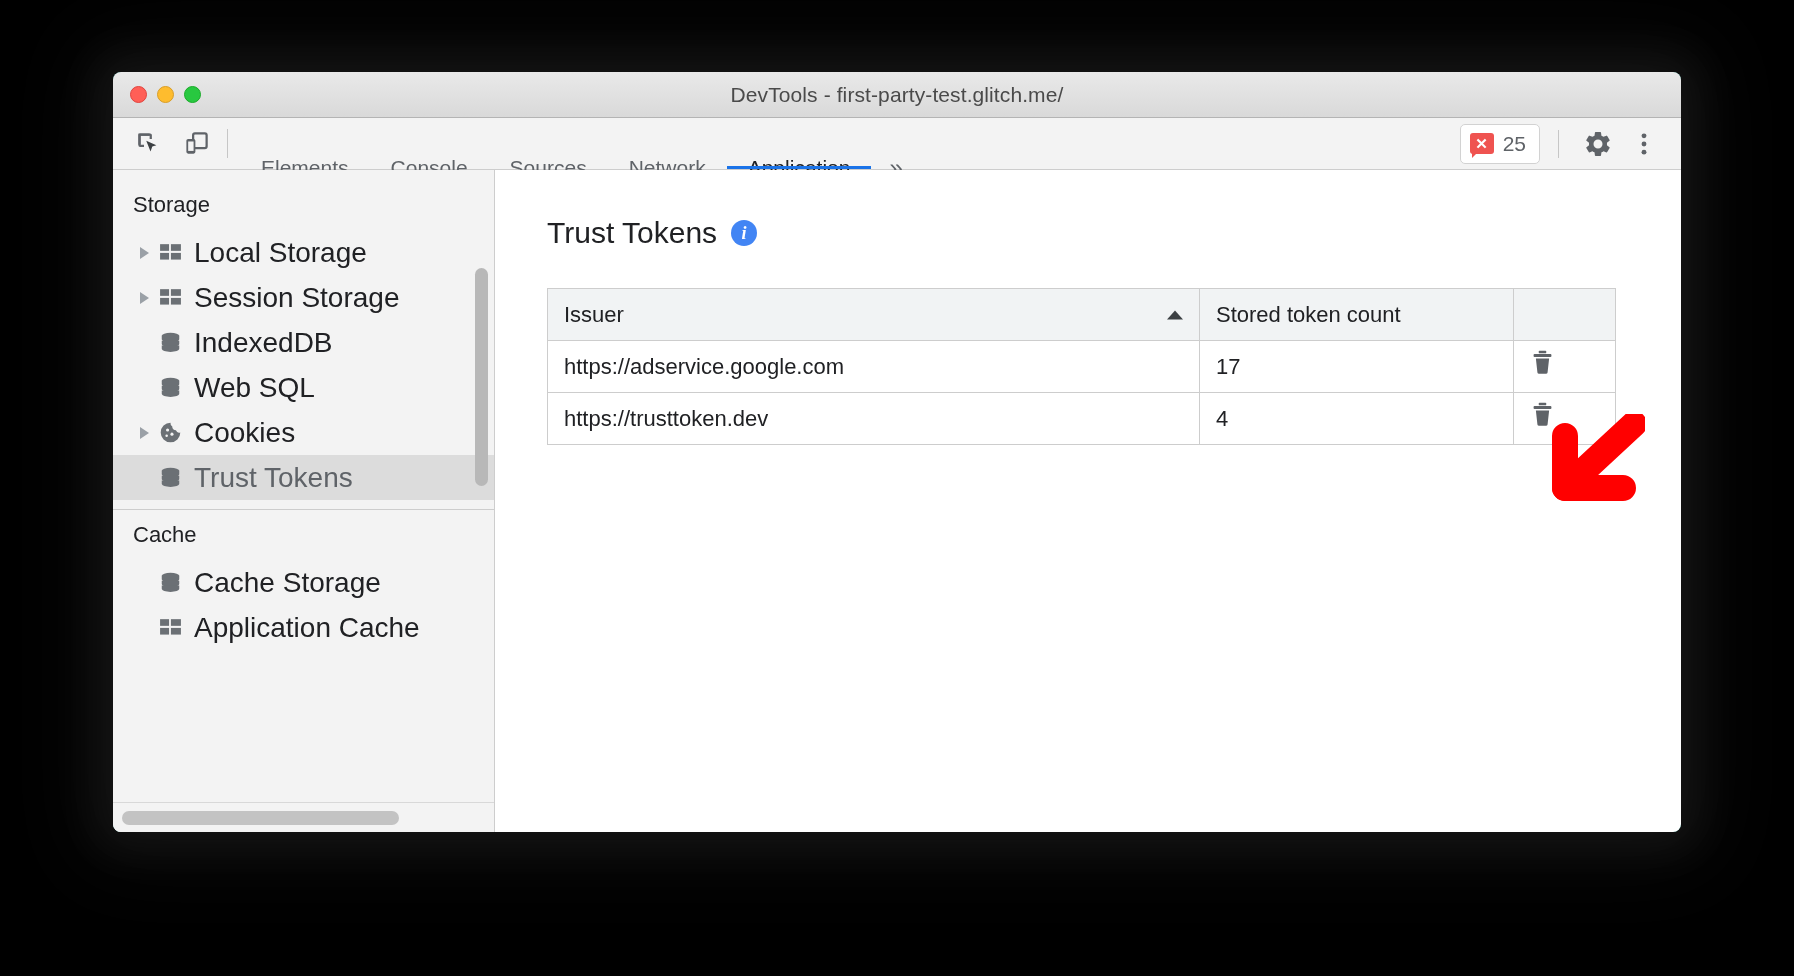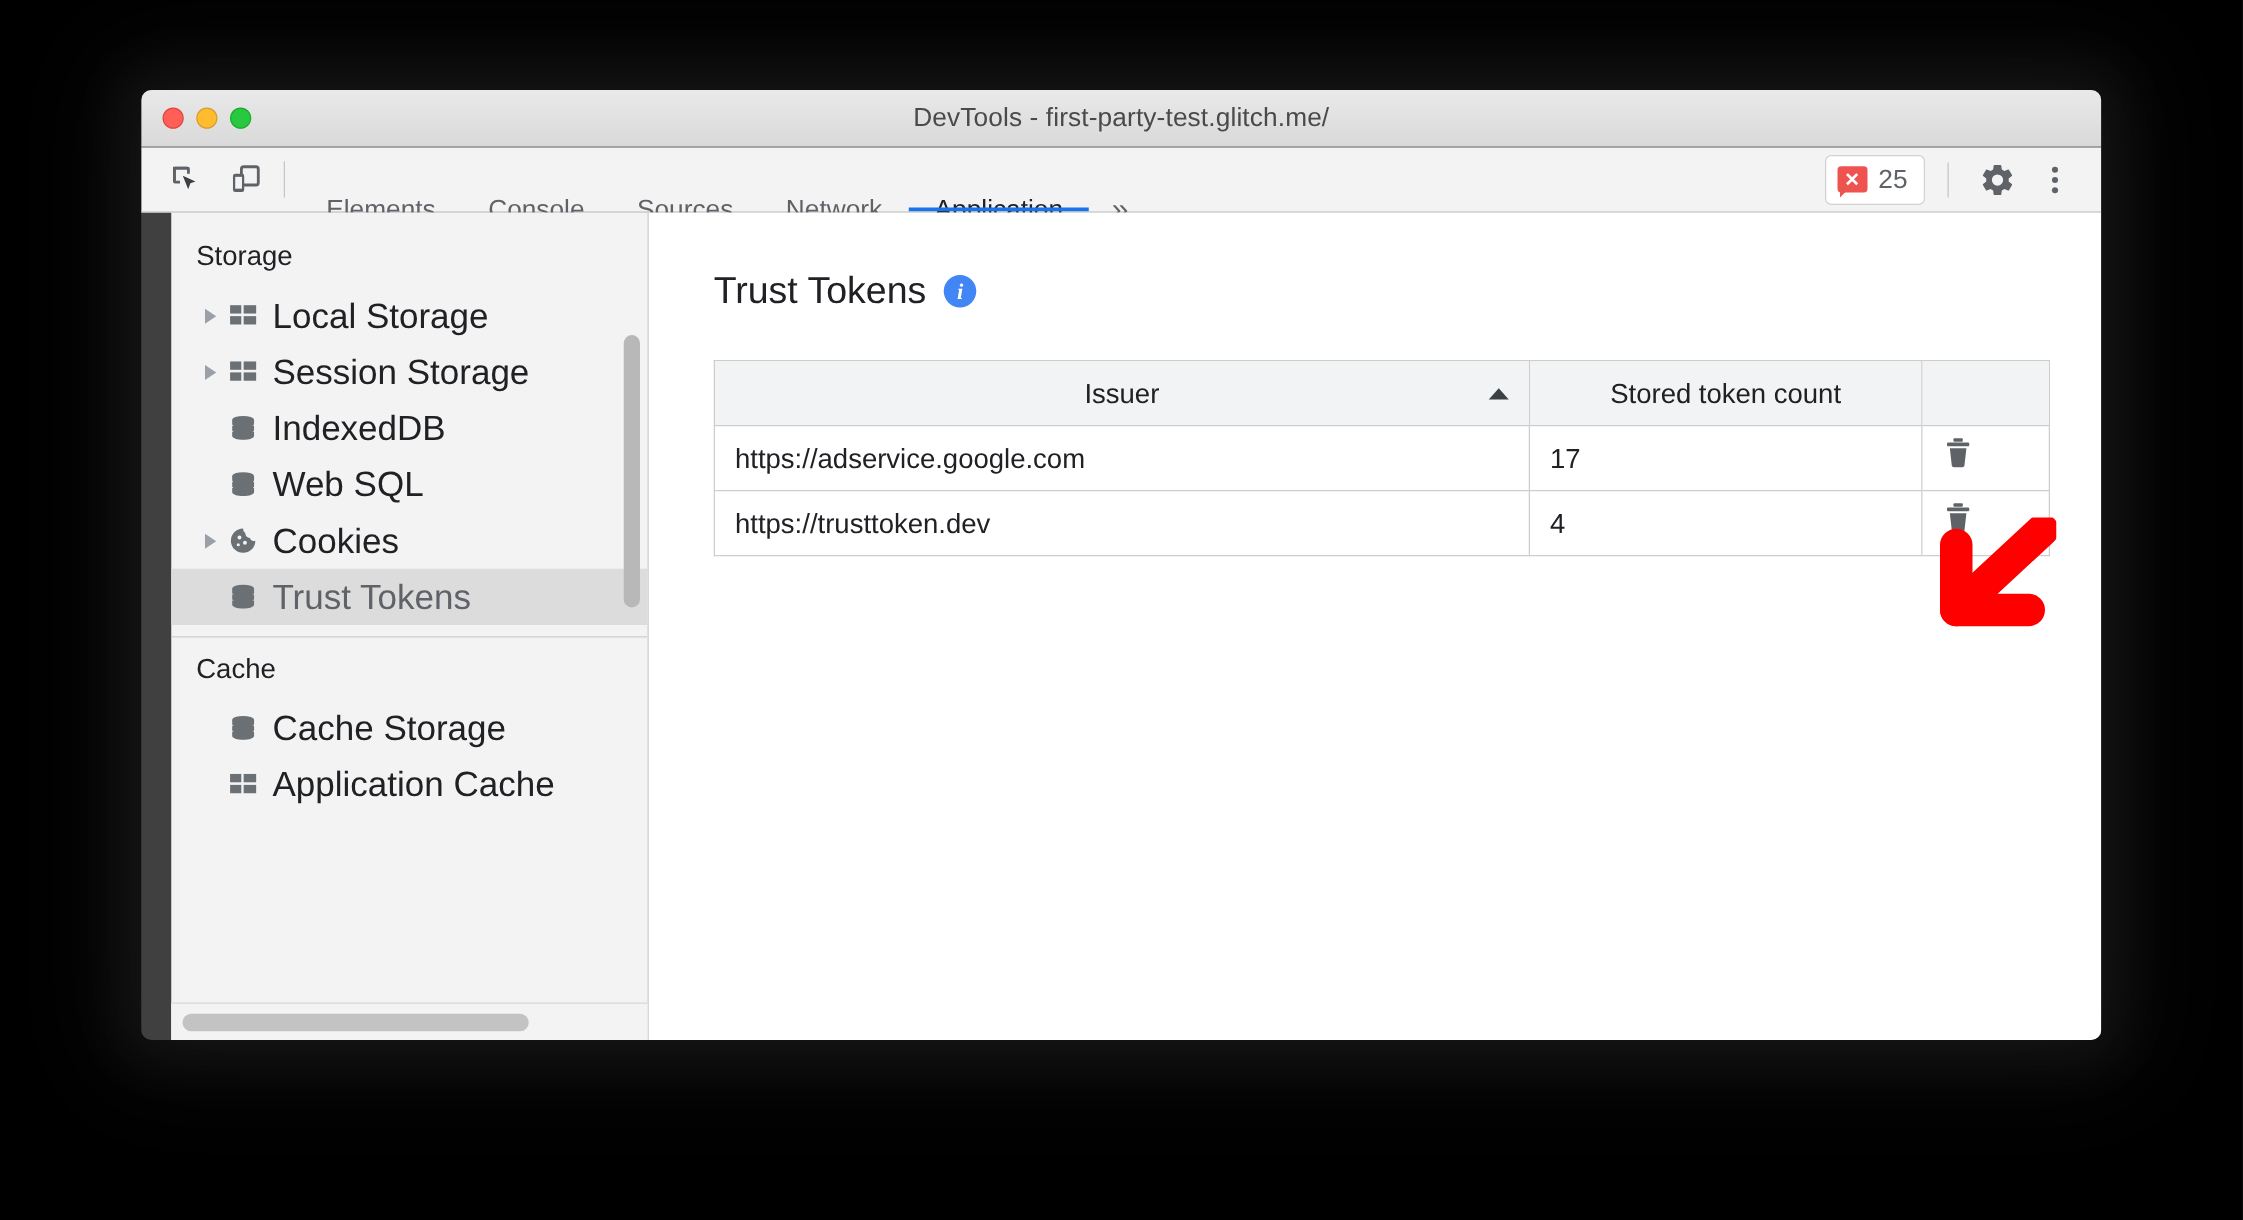--- a/index.html
+++ b/index.html
@@ -10,21 +10,21 @@
     overflow: hidden;
   }
 
   #root { position: relative; width: 1794px; height: 976px; background:#000; }
 
   
   .window {
     position: absolute;
     left: 113px; top: 72px;
     width: 1568px; height: 760px;
-    background: #404040;
+    background: #0f766e;
     border-radius: 8px;
     box-shadow: 0 0 48px 22px rgba(255,255,255,0.06),
                 0 0 90px 40px rgba(255,255,255,0.03);
     overflow: hidden;
     display: flex;
     flex-direction: column;
   }
 
   
   .titlebar {
@@ -138,21 +138,20 @@
 
   
   .sidebar {
     width: 382px;
     flex: 0 0 382px;
     background: #f3f3f3;
     border-right: 1px solid #cdcdcd;
     display: flex;
     flex-direction: column;
     position: relative;
-    margin-left: 24px;
   }
   .tree-scroll {
     flex: 1;
     overflow: hidden;
     position: relative;
     padding-top: 10px;
   }
   .group-title {
     font-size: 22px;
     color: #202124;
@@ -253,21 +252,20 @@
     text-align: left;
     font-weight: normal;
     font-size: 22px;
     color: #202124;
   }
   table.tt th {
     background: #f1f3f4;
     height: 52px;
     padding: 0 16px;
     position: relative;
-    text-align: center;
   }
   table.tt td {
     height: 52px;
     padding: 0 16px;
   }
   th.col-issuer { width: 652px; }
   th.col-count  { width: 314px; }
   th.col-del    { width: 102px; }
   td.cell-del   { text-align: center; padding: 0; }
   .sort-arrow {

